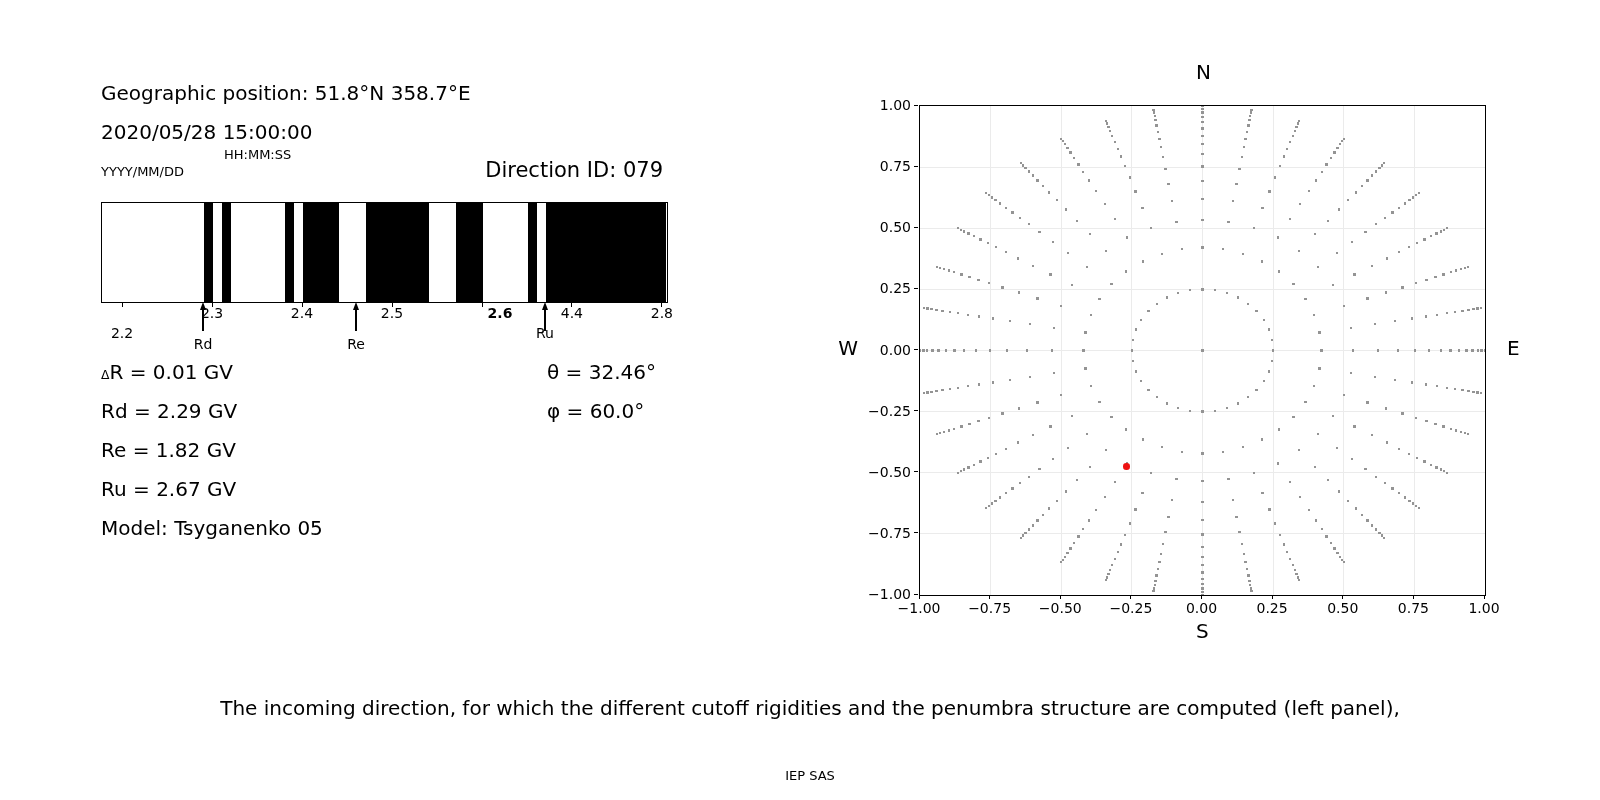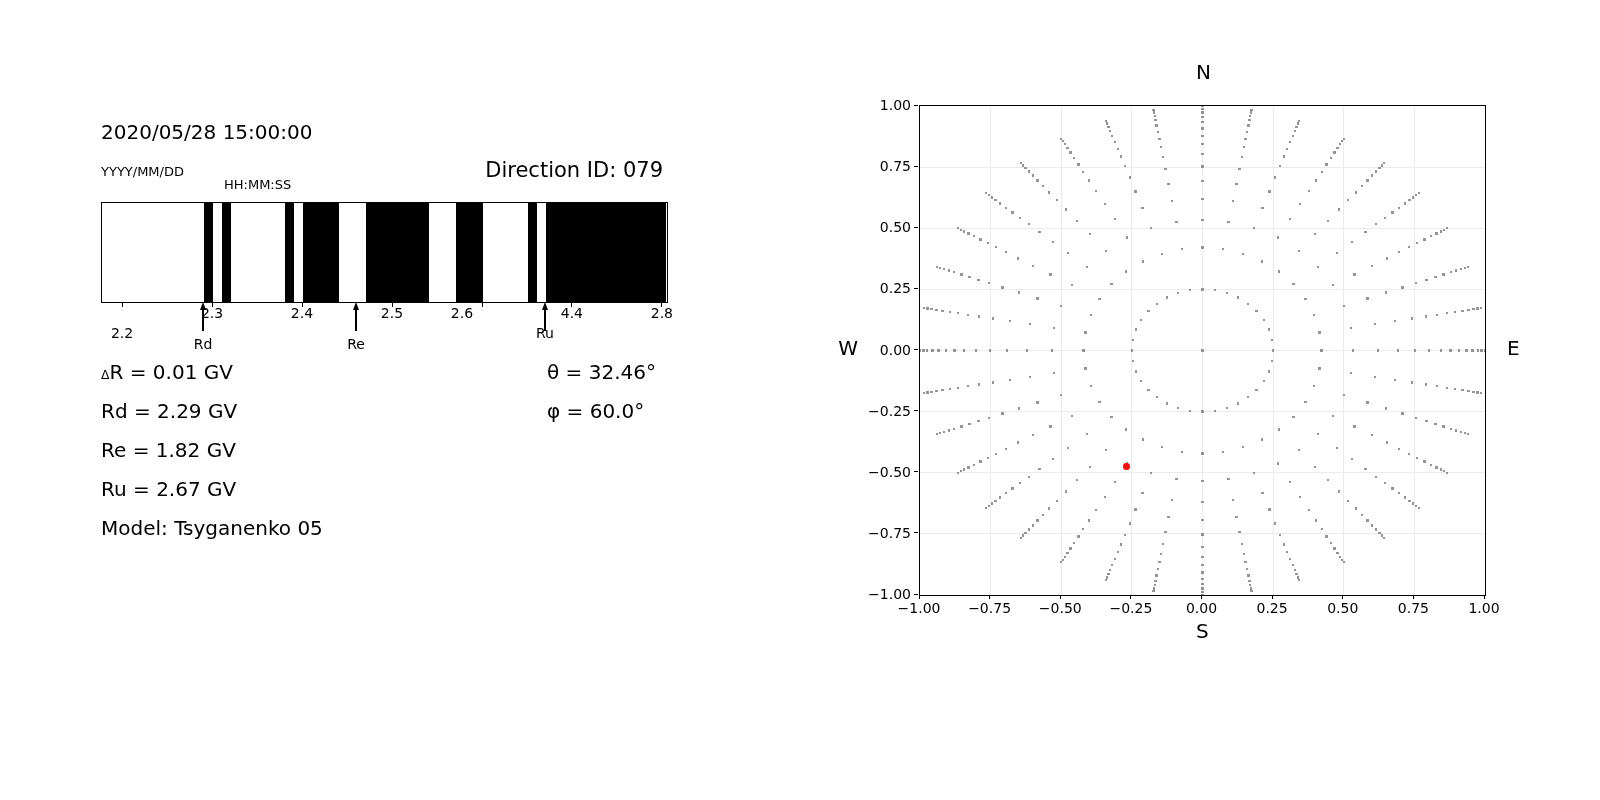--- a/index.html
+++ b/index.html
@@ -28,26 +28,27 @@
   .arrow-head{position:absolute;width:0;height:0;
               border-left:3.2px solid transparent;border-right:3.2px solid transparent;
               border-bottom:8px solid #000}
   .delta{font-size:0.62em}
 </style>
 </head>
 <body>
 
 <div class="fig">
 
+  <div class="t t20" style="left:101px;top:83px">Geographic position: 51.8°N 358.7°E</div>
 
   <div class="t t20" style="left:101px;top:122px">2020/05/28 15:00:00</div>
 
   <div class="t t13" style="left:101px;top:165px">YYYY/MM/DD</div>
 
-  <div class="t t13" style="left:224px;top:178px">HH:MM:SS</div>
+  <div class="t t13" style="left:224px;top:148px">HH:MM:SS</div>
 
   <div class="t t21" style="right:937px;top:160px">Direction ID: 079</div>
 
   <div class="bar-box">
     <div class="bands" id="bands">
         <div class="band" style="left: 102.6px; width: 9px; background: rgb(0, 0, 0);"></div>
         <div class="band" style="left: 120.6px; width: 9px; background: rgb(0, 0, 0);"></div>
         <div class="band" style="left: 183.5px; width: 9px; background: rgb(0, 0, 0);"></div>
         <div class="band" style="left: 201.5px; width: 36px; background: rgb(0, 0, 0);"></div>
         <div class="band" style="left: 264.5px; width: 63px; background: rgb(0, 0, 0);"></div>
@@ -59,21 +60,21 @@
   <div id="left-axis">
       <div class="tick" style="left: 121.6px; top: 302.6px; width: 1px; height: 4px;"></div>
       <div class="t t14" style="left: 122.1px; top: 306px; transform: translateX(-50%); margin-top: 20px;">2.2</div>
       <div class="tick" style="left: 211.6px; top: 302.6px; width: 1px; height: 4px;"></div>
       <div class="t t14" style="left: 212.1px; top: 306px; transform: translateX(-50%);">2.3</div>
       <div class="tick" style="left: 301.5px; top: 302.6px; width: 1px; height: 4px;"></div>
       <div class="t t14" style="left: 302px; top: 306px; transform: translateX(-50%);">2.4</div>
       <div class="tick" style="left: 391.5px; top: 302.6px; width: 1px; height: 4px;"></div>
       <div class="t t14" style="left: 392px; top: 306px; transform: translateX(-50%);">2.5</div>
       <div class="tick" style="left: 481.5px; top: 302.6px; width: 1px; height: 4px;"></div>
-      <div class="t t14" style="left: 462px; top: 306px; transform: translateX(-50%);">2.6</div>
+      <div class="t t14" style="left: 500px; top: 306px; transform: translateX(-50%); font-weight: bold;">2.6</div>
       <div class="tick" style="left: 571.4px; top: 302.6px; width: 1px; height: 4px;"></div>
       <div class="t t14" style="left: 571.9px; top: 306px; transform: translateX(-50%);">4.4</div>
       <div class="tick" style="left: 661.4px; top: 302.6px; width: 1px; height: 4px;"></div>
       <div class="t t14" style="left: 661.9px; top: 306px; transform: translateX(-50%);">2.8</div>
     </div>
   <div id="arrows">
       <div class="arrow-head" style="left: 199.9px; top: 302px;"></div>
       <div class="arrow-stem" style="left: 202.4px; top: 309px; height: 22px;"></div>
       <div class="t t14" style="left: 203.1px; top: 337px; transform: translateX(-50%);">Rd</div>
       <div class="arrow-head" style="left: 352.8px; top: 302px;"></div>
@@ -694,13 +695,15 @@
       <div class="t t14" style="right: 689px; top: 159.1px;">0.75</div>
       <div class="tick" style="left: 914.3px; top: 104.5px; width: 3.5px; height: 1px;"></div>
       <div class="t t14" style="right: 689px; top: 98px;">1.00</div>
     </div>
 
   <div class="t t20" style="left:1196px;top:62px">N</div>
   <div class="t t20" style="left:1196px;top:621px">S</div>
   <div class="t t20" style="right:742px;top:338px">W</div>
   <div class="t t20" style="left:1507px;top:338px">E</div>
 
+  <div class="center-wrap t20" style="top:696px;position:absolute">The incoming direction, for which the different cutoff rigidities and the penumbra structure are computed (left panel),</div>
+  <div class="center-wrap t13" style="top:768px;position:absolute">IEP SAS</div>
 </div>
 
 </body></html>

